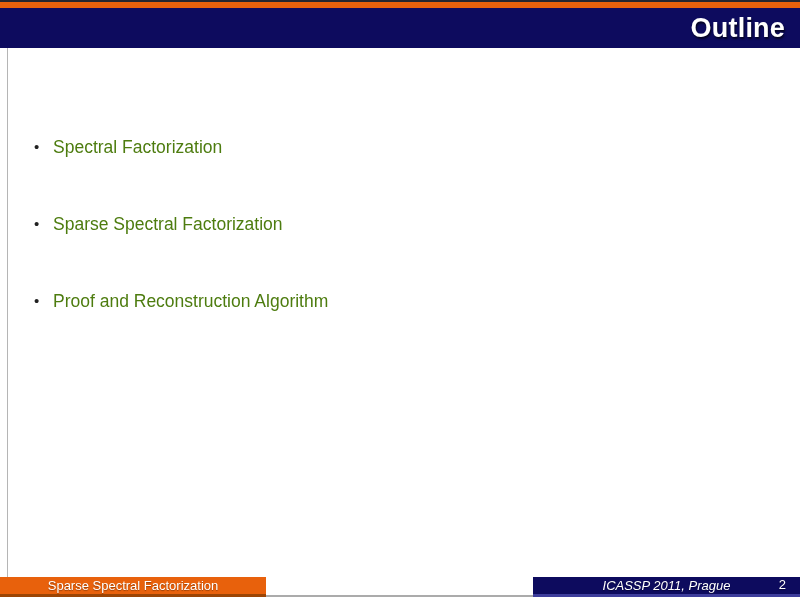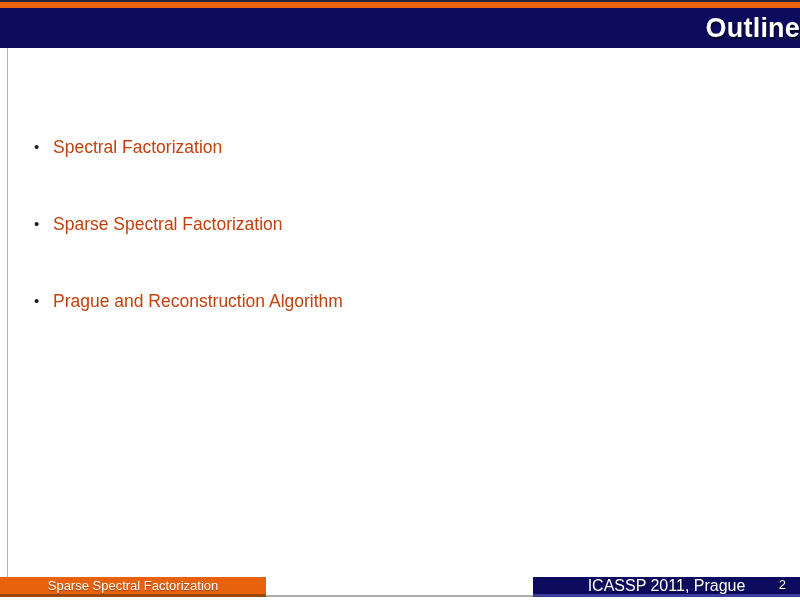--- a/index.html
+++ b/index.html
@@ -31,21 +31,21 @@
 
   
   .header-bar {
     position: absolute; left: 0; top: 8px;
     width: 800px; height: 40px;
     background: #0d0b5e;
     z-index: 3;
     display: flex;
     align-items: center;
     justify-content: flex-end;
-    padding-right: 0;
+    padding-right: 15px;
   }
   .header-title {
     color: #ffffff;
     font-size: 27px;
     font-weight: bold;
     letter-spacing: 0.2px;
     text-shadow: 1px 2px 2px rgba(0,0,0,0.65);
   }
 
   
@@ -60,21 +60,21 @@
   .bullet-list {
     position: absolute; left: 0; top: 0;
     width: 800px; height: 600px;
     z-index: 1;
     list-style: none;
   }
   .bullet-item {
     position: absolute;
     left: 34px;
     width: 720px;
-    color: #c2410c;
+    color: #4d7c0f;
     font-size: 17.5px;
     line-height: 22px;
     padding-left: 19px;
   }
   .bullet-item::before {
     content: "\2022";
     position: absolute;
     left: 0;
     top: 0;
     font-size: 15px;
@@ -114,23 +114,24 @@
     width: 267px; height: 20px;
     background: #0d0b5e;
     border-bottom: 3px solid #3d3d9c;
     z-index: 2;
     display: flex;
     align-items: center;
     justify-content: center;
   }
   .footer-right-label {
     color: #ffffff;
-    font-size: 16px;
+    font-size: 13px;
     line-height: 13px;
     text-shadow: 0 1px 1px rgba(0,0,0,0.35);
+    font-style: italic;
   }
   .footer-page-number {
     position: absolute;
     right: 14px;
     top: 50%;
     transform: translateY(-58%);
     color: #ffffff;
     font-size: 13px;
     line-height: 13px;
     text-shadow: 0 1px 1px rgba(0,0,0,0.35);
@@ -146,21 +147,21 @@
 
   <div class="header-bar">
     <span class="header-title">Outline</span>
   </div>
 
   <div class="left-edge-line"></div>
 
   <ul class="bullet-list">
     <li class="bullet-item">Spectral Factorization</li>
     <li class="bullet-item">Sparse Spectral Factorization</li>
-    <li class="bullet-item">Prague and Reconstruction Algorithm</li>
+    <li class="bullet-item">Proof and Reconstruction Algorithm</li>
   </ul>
 
   <div class="footer-gray-line"></div>
 
   <div class="footer-left-box">
     <span class="footer-left-label">Sparse Spectral Factorization</span>
   </div>
 
   <div class="footer-right-box">
     <span class="footer-right-label">ICASSP 2011, Prague</span>

